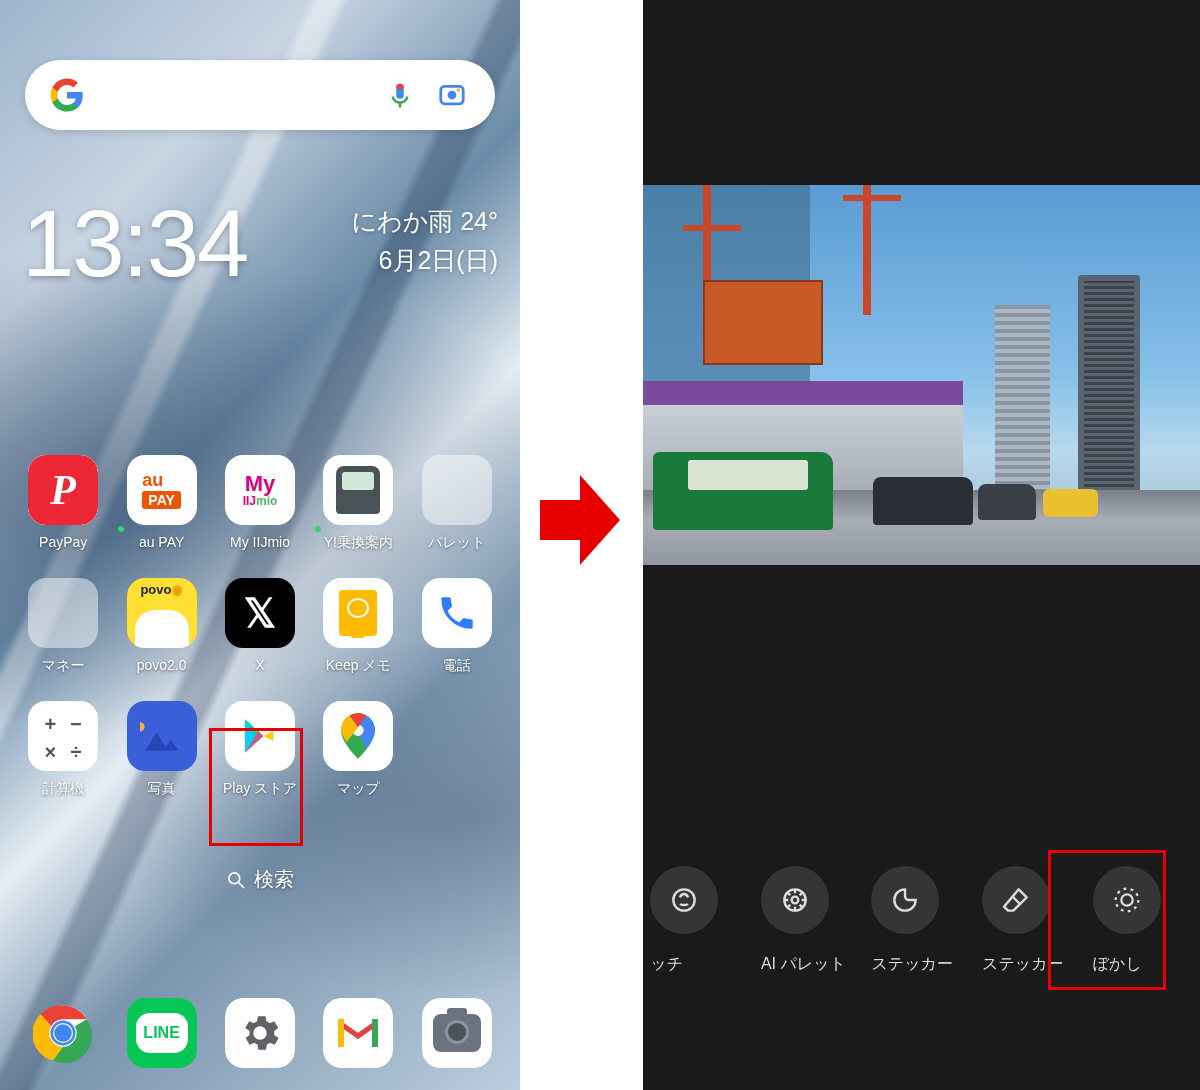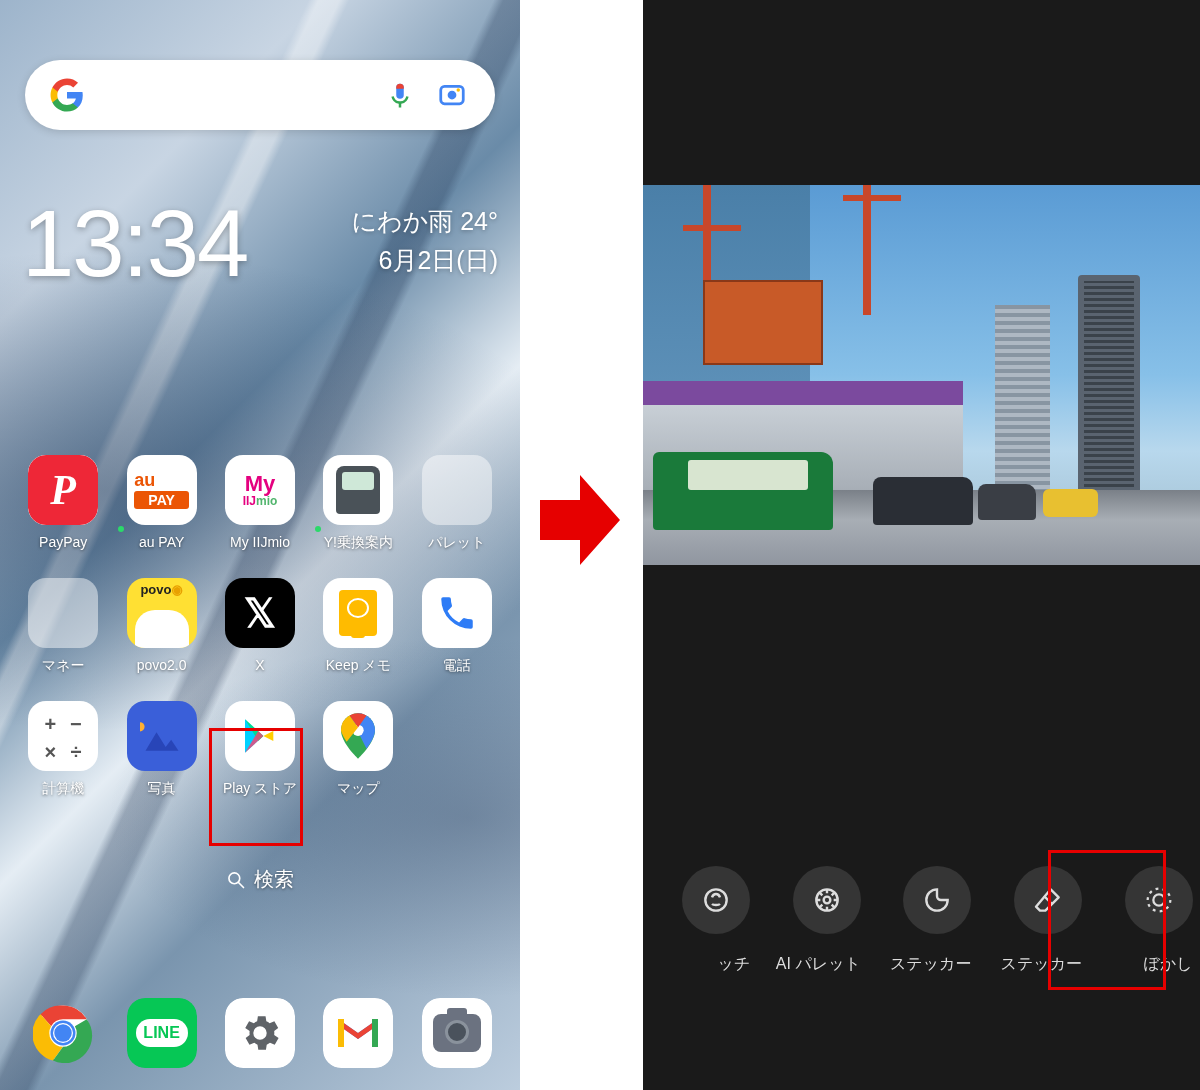--- a/index.html
+++ b/index.html
@@ -53,21 +53,21 @@
 .structure{position:absolute;left:60px;top:95px;width:120px;height:85px;background:#c85a28;border:2px solid #8a3818}
 .road{position:absolute;bottom:0;left:0;right:0;height:75px;background:linear-gradient(180deg,#7a8088,#a8aeb5 40%,#9096a0)}
 .van{position:absolute;bottom:35px;left:10px;width:180px;height:78px;background:#1a7a3a;border-radius:6px 12px 4px 4px}
 .van::after{content:"";position:absolute;top:8px;left:35px;width:120px;height:30px;background:#d8e5d0;border-radius:3px}
 .car{position:absolute;bottom:40px;background:#2a2e35;border-radius:8px 10px 4px 4px}
 .car.c-1{left:230px;width:100px;height:48px}
 .car.c-2{left:335px;width:58px;height:36px;bottom:45px;background:#3a3e45}
 .taxi{position:absolute;bottom:48px;left:400px;width:55px;height:28px;background:#e8c030;border-radius:6px}
 
 .tools{position:absolute;bottom:115px;left:0;right:0;display:flex;justify-content:space-around;gap:4px;padding:0 4px}
-.tool{display:flex;flex-direction:column;align-items:flex-end;gap:20px;min-width:100px}
+.tool{display:flex;flex-direction:column;align-items:flex-start;gap:20px;min-width:100px}
 .tool-icon{width:68px;height:68px;border-radius:50%;background:#353535;display:flex;align-items:center;justify-content:center;color:#e8e8e8}
 .tool-label{color:#ddd;font-size:16px}
 .hl-remover{bottom:100px;left:405px;width:118px;height:140px}
 .bottom-actions{position:absolute;bottom:28px;left:0;right:0;display:flex;justify-content:space-between;padding:0 32px;color:#eee;font-size:22px}
 .bottom-actions .save{color:#777}
 
 
 .ic{width:30px;height:30px}
 </style>
 </head>
@@ -111,21 +111,21 @@
       <div class="app">
         <div class="app-icon" style="background:#fff">
           <div style="width:100%;height:100%;background:#ee2737;border-radius:inherit;display:flex;align-items:center;justify-content:center">
             <span style="color:#fff;font-size:42px;font-style:italic;font-weight:700;font-family:serif">P</span>
           </div>
         </div>
         <div class="app-label">PayPay</div>
       </div>
       <div class="app">
         <div class="app-icon" style="background:#fff">
-          <div style="color:#eb5505;font-size:18px;font-weight:800;text-align:left;line-height:1">au<div style="background:#eb5505;color:#fff;padding:2px 14px;border-radius:3px;font-size:14px;margin-top:2px">PAY</div></div>
+          <div style="color:#eb5505;font-size:18px;font-weight:800;text-align:left;line-height:1">au<div style="background:#eb5505;color:#fff;padding:2px 6px;border-radius:3px;font-size:14px;margin-top:2px">PAY</div></div>
         </div>
         <span class="dot"></span>
         <div class="app-label">au PAY</div>
       </div>
       <div class="app">
         <div class="app-icon" style="background:#fff">
           <div style="text-align:center;line-height:1"><span style="color:#e4007f;font-size:22px;font-weight:800">My</span><div style="color:#e4007f;font-size:12px;font-weight:700">IIJ<span style="color:#51b56d">mio</span></div></div>
         </div>
         <div class="app-label">My IIJmio</div>
       </div>
@@ -263,21 +263,21 @@
             <circle cx="24" cy="24" r="7" fill="#4285f4"></circle>
             <path fill="#ea4335" d="M24 2a22 22 0 0119 11H24a11 11 0 00-9.5 5.5L6 9A22 22 0 0124 2z"></path>
             <path fill="#fbbc05" d="M6 9l8.5 9.5A11 11 0 0024 35l-8 11A22 22 0 016 9z"></path>
             <path fill="#34a853" d="M43 13a22 22 0 01-27 33l8-11a11 11 0 009.5-16.5z"></path>
           </svg>
         </div>
       </div>
       <div class="app">
         <div class="app-icon" style="background:transparent">
           <div style="width:70px;height:70px;background:#06c755;border-radius:18px;display:flex;align-items:center;justify-content:center">
-            <div style="background:#fff;color:#06c755;width:52px;height:28px;border-radius:14px;display:flex;align-items:center;justify-content:center;font-size:16px;font-weight:800;position:relative">LINE<span style="position:absolute;bottom:-6px;left:14px;width:0;height:0;border:6px solid transparent;border-top-color:#fff"></span></div>
+            <div style="background:#fff;color:#06c755;width:52px;height:40px;border-radius:14px;display:flex;align-items:center;justify-content:center;font-size:16px;font-weight:800;position:relative">LINE<span style="position:absolute;bottom:-6px;left:14px;width:0;height:0;border:6px solid transparent;border-top-color:#fff"></span></div>
           </div>
         </div>
       </div>
       <div class="app">
         <div class="app-icon" style="background:transparent">
           <div style="width:70px;height:70px;background:#fff;border-radius:18px;display:flex;align-items:center;justify-content:center">
             <svg width="46" height="46" viewBox="0 0 24 24">
               <path fill="#5f6368" d="M19.4 13a7.5 7.5 0 000-2l2.1-1.6-2-3.5-2.5 1a7.4 7.4 0 00-1.7-1l-.4-2.7h-4l-.4 2.7a7.4 7.4 0 00-1.7 1l-2.5-1-2 3.5L6.6 11a7.5 7.5 0 000 2l-2.1 1.6 2 3.5 2.5-1a7.4 7.4 0 001.7 1l.4 2.7h4l.4-2.7a7.4 7.4 0 001.7-1l2.5 1 2-3.5zM12 15.5A3.5 3.5 0 1115.5 12 3.5 3.5 0 0112 15.5z"></path>
             </svg>
           </div>

